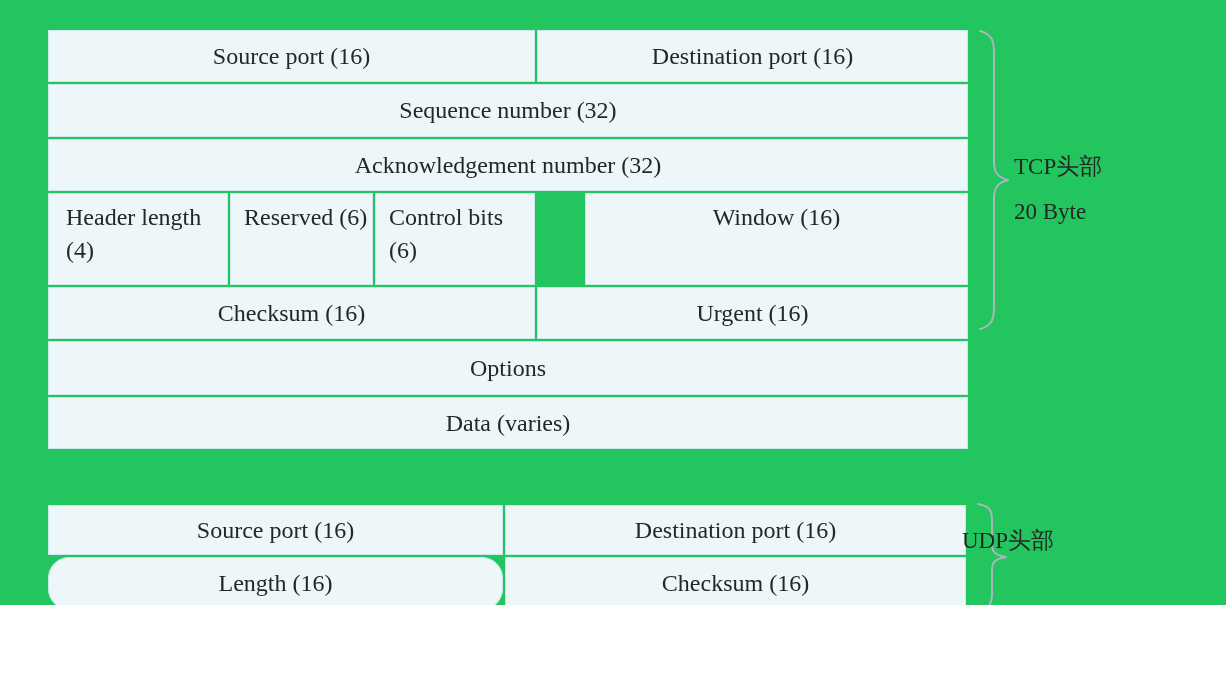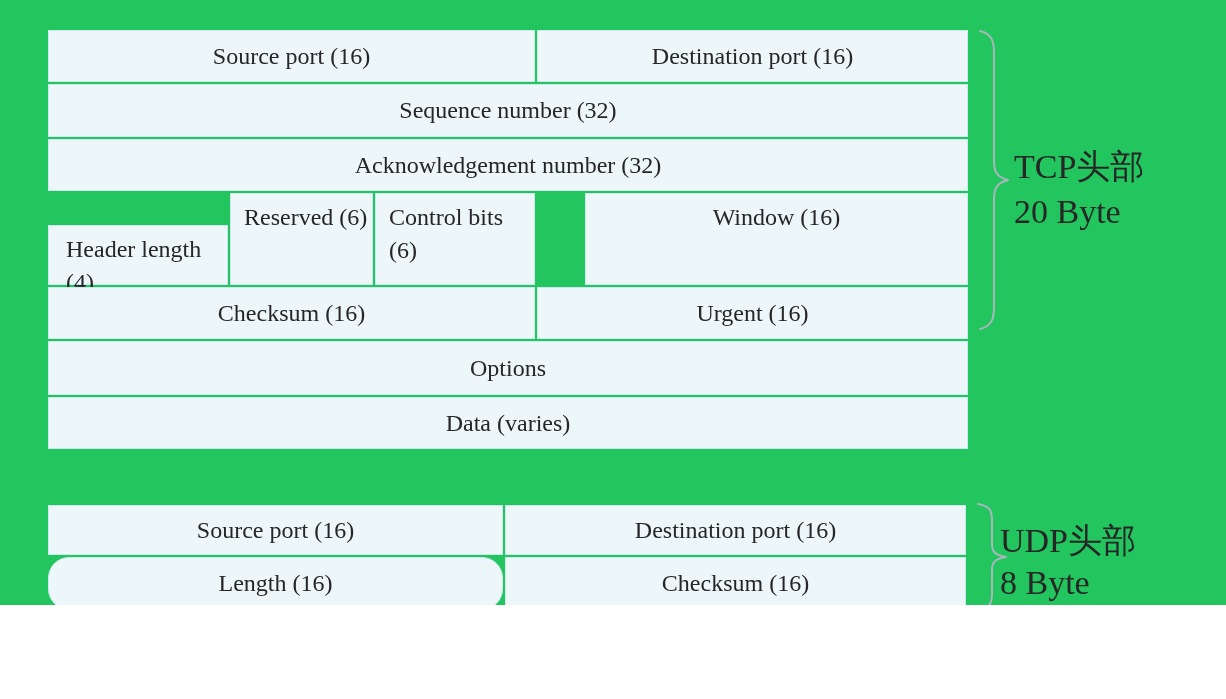--- a/index.html
+++ b/index.html
@@ -61,21 +61,21 @@
   
   .wrap {
     white-space: normal;
     align-items: flex-start;
     padding-top: 7px;
   }
   .lft {
     justify-content: flex-start;
     text-align: left;
   }
-  .t-r4a { padding-left: 17px; padding-right: 0; margin-top: 32px; }
+  .t-r4a { padding-left: 17px; padding-right: 0; }
   .t-r4b { padding-left: 13px; }
   .t-r4c { padding-left: 13px; padding-right: 11px; }
   .t-r4d { align-items: flex-start; padding-top: 7px; }
   
   .u-r1a { grid-column: 1;     grid-row: 1; }
   .u-r1b { grid-column: 2;     grid-row: 1; }
   .u-r2a { grid-column: 1;     grid-row: 2; border-radius: 21px; }
   .u-r2b { grid-column: 2;     grid-row: 2; }
   .u-r3  { grid-column: 1 / 3; grid-row: 3; }
 
@@ -89,26 +89,26 @@
   .brace path {
     fill: none;
     stroke-width: 2;
     stroke-linecap: round;
     stroke-linejoin: round;
   }
 
   
   .blabel {
     position: absolute;
-    font-size: 34px;
+    font-size: 23px;
     color: #262626;
     white-space: nowrap;
   }
   .tcp-blabel { left: 1014px; top: 144px; line-height: 45px; }
-  .udp-blabel { left: 1000px; top: 520px; line-height: 42px; }
+  .udp-blabel { left: 962px; top: 520px; line-height: 42px; }
 </style>
 </head>
 <body>
 
 <div class="canvas">
 
   <div class="tbl tcp-tbl">
     <div class="cell t-r1a">Source port (16)</div>
     <div class="cell t-r1b">Destination port (16)</div>
     <div class="cell t-r2">Sequence number (32)</div>
@@ -138,16 +138,15 @@
     <div class="cell u-r2a">Length (16)</div>
     <div class="cell u-r2b">Checksum (16)</div>
   </div>
 
   <svg class="brace udp-brace" width="34" height="110" viewBox="0 0 34 110">
     <path d="M 3 2 C 15 4, 17 9, 17 18 L 17 42 C 17 50, 20 53, 31 55 C 20 57, 17 60, 17 68 L 17 92 C 17 101, 15 106, 3 108" stroke="#a9b7bd"></path>
   </svg>
 
   <div class="blabel udp-blabel">
     <div>UDP头部</div>
-    <div>8 Byte</div>
   </div>
 
 </div>
 
 </body></html>

